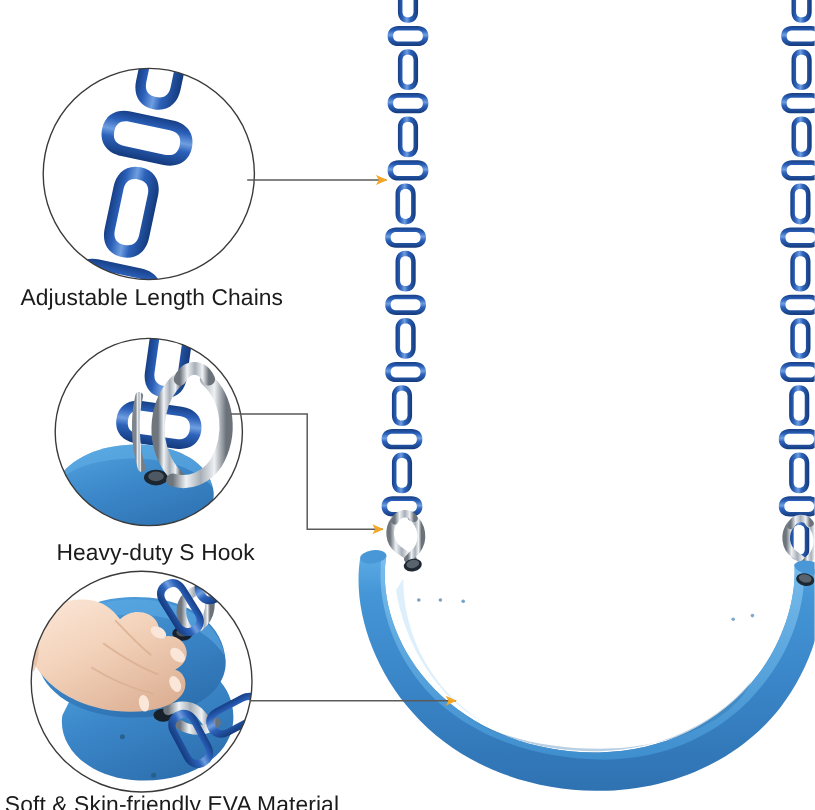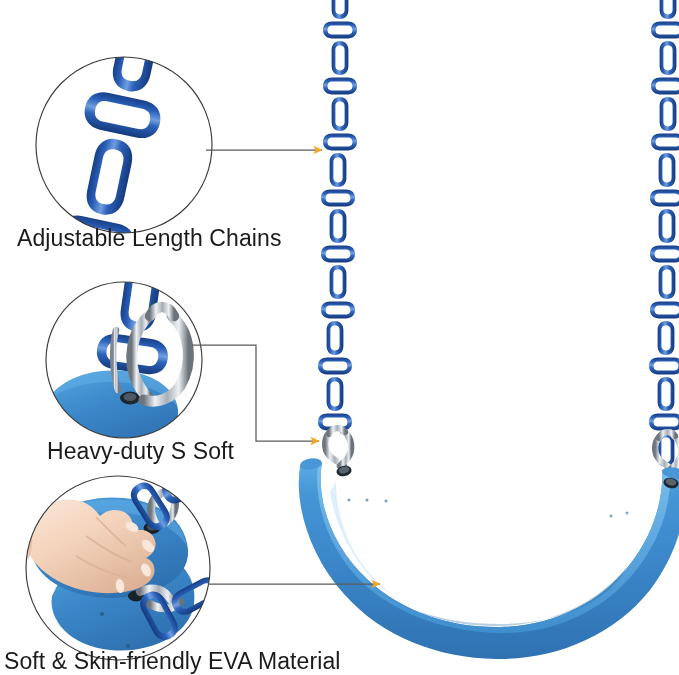--- a/index.html
+++ b/index.html
@@ -21,25 +21,26 @@
   .svg-layer {
     position: absolute;
     left: 0;
     top: 0;
     width: 679px;
     height: 675px;
   }
   .feature-label {
     position: absolute;
     font-family: "Liberation Sans", sans-serif;
-    font-size: 23px;
+    font-size: 19px;
     letter-spacing: 0.1px;
     color: #1b1b1b;
     white-space: nowrap;
     line-height: 1;
+    margin-top: 12px;
   }
   #label-chains   { left: 17px;  top: 227px; }
   #label-shook    { left: 47px;  top: 440px; }
   #label-eva      { left: 4px;   top: 650px; }
 </style>
 </head>
 <body>
 
 <div id="stage">
 
@@ -340,17 +341,17 @@
           <path d="M 26 518 C 34 530 34 548 28 560 C 20 546 20 528 26 518 Z" fill="#e2b89c" opacity="0.7"></path>
         </g>
       </g>
       <circle cx="118" cy="568" r="92" fill="none" stroke="#3a3a3a" stroke-width="1.15"></circle>
       <path d="M 208 584 L 380 584" fill="none" stroke="#5a5a5a" stroke-width="1.25" marker-end="url(#arrowOrange)"></path>
     </g>
   </svg>
 
   <div class="feature-label" id="label-chains">Adjustable Length Chains</div>
 
-  <div class="feature-label" id="label-shook">Heavy-duty S Soft</div>
+  <div class="feature-label" id="label-shook">Heavy-duty S Hook</div>
 
   <div class="feature-label" id="label-eva">Soft &amp; Skin-friendly EVA Material</div>
 
 </div>
 
 </body></html>

